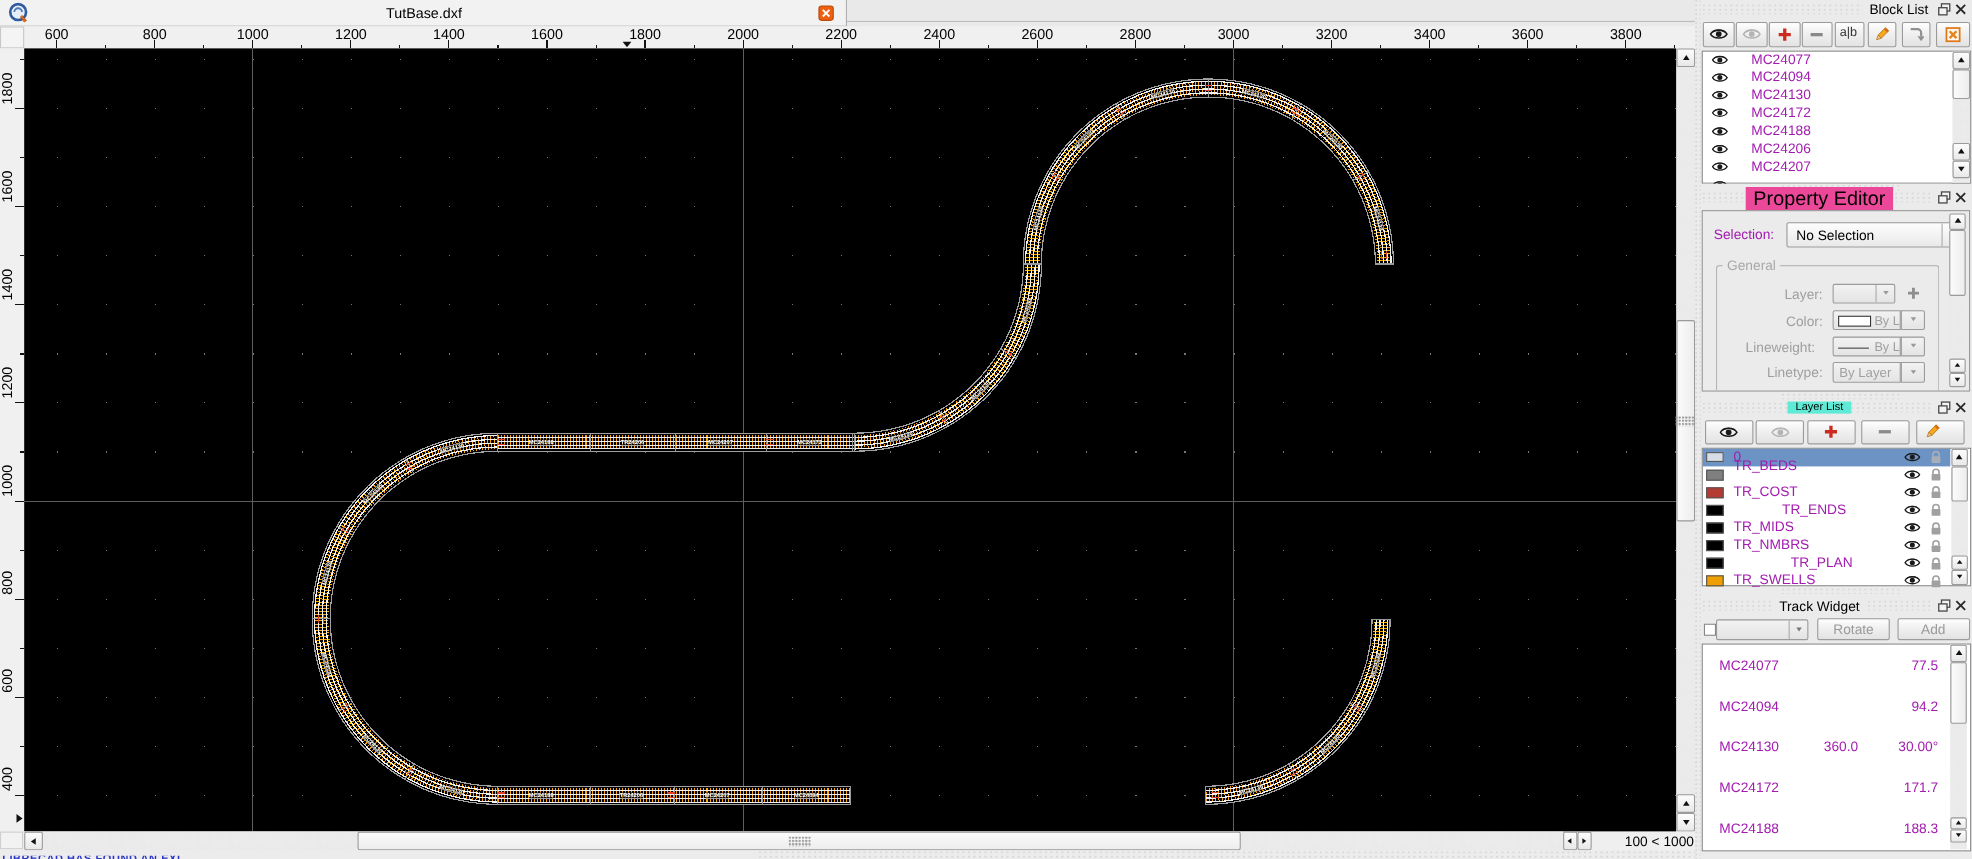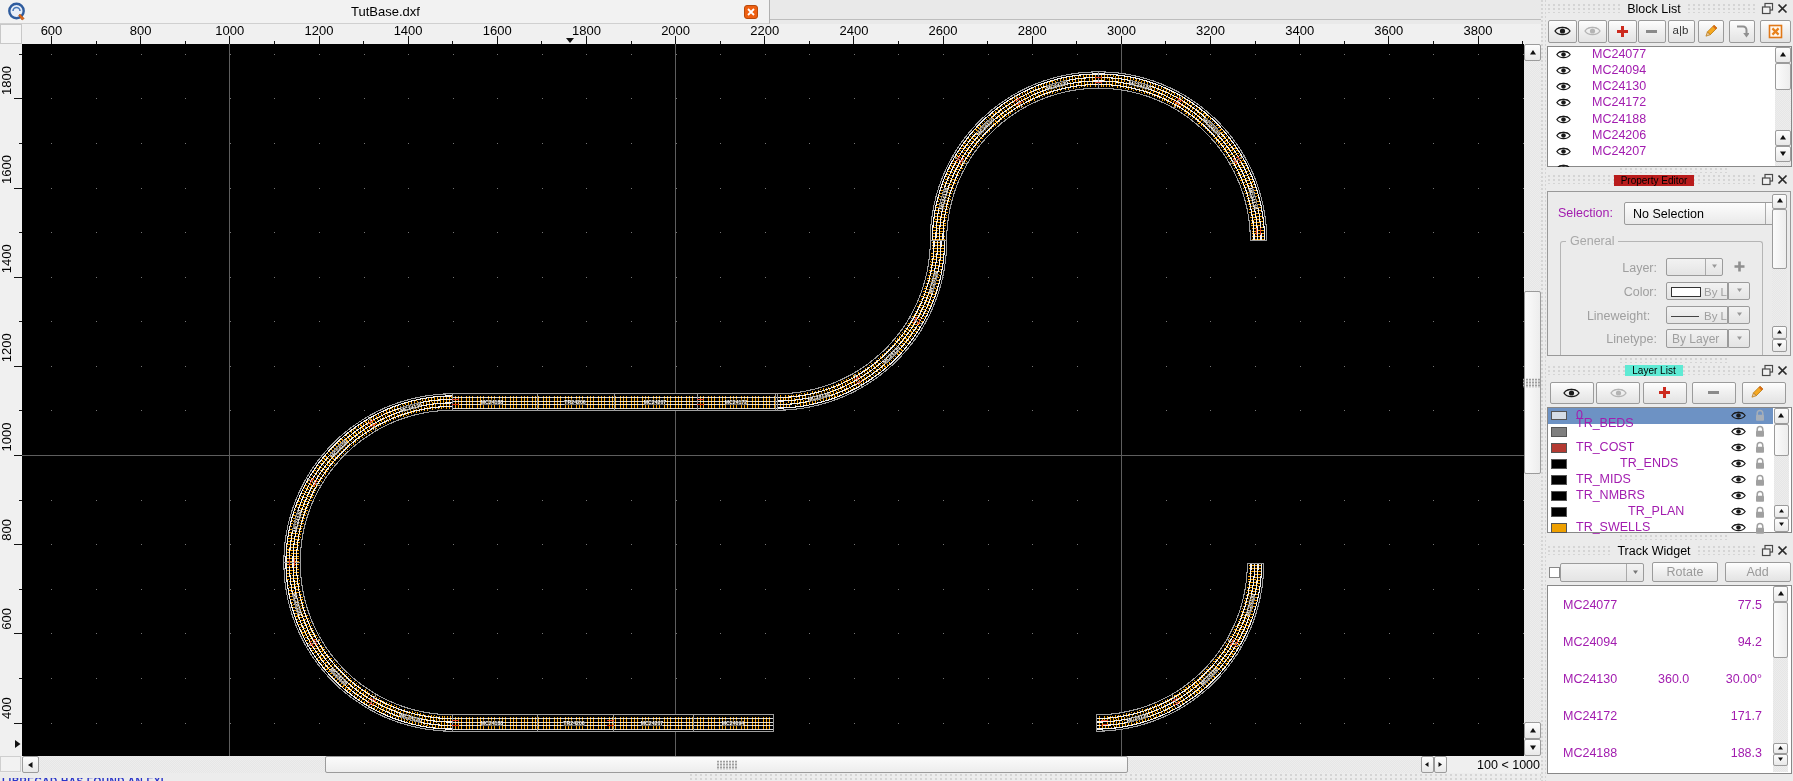--- a/index.html
+++ b/index.html
@@ -323,21 +323,21 @@
         <path d="M1.5,1 L1.5,6 L5,3.5 Z" fill="#111"></path>
       </svg>
     </div>
 <div class="abs" style="left:1452px;top:758px;width:88px;font-size:12.5px;text-align:right">100 &lt; 1000</div>
 <div class="abs" style="left:0;top:773px;width:1793px;height:8px;background:#ececec"></div>
 <div class="abs dots" style="left:690px;top:774px;width:1060px;height:6px"></div>
 <div class="abs" style="left:2px;top:778px;width:170px;height:3px;overflow:hidden;font-size:10px;line-height:7px;font-weight:bold;color:#2b35c8;letter-spacing:0.5px">LIBRECAD HAS FOUND AN EXI</div>
 <div class="abs" style="left:1541px;top:0;width:252px;height:781px;background:#ebebeb"></div>
 <div class="abs dots" style="left:1541px;top:0;width:5px;height:781px;background-size:4px 4px"></div>
 <div class="abs dots" style="left:1548px;top:4px;width:210px;height:9px"></div>
-<div class="abs" style="left:1548px;top:1px;width:212px;height:16px;display:flex;align-items:center;justify-content:center">
+<div class="abs" style="left:1548px;top:1px;width:212px;height:16px;display:flex;align-items:center;justify-content:flex-end">
       <span style="background:#ebebeb;padding:0 7px;font-size:12.5px">Block List</span>
     </div>
 <svg style="position:absolute;left:1761px;top:2px" width="13" height="13" viewBox="0 0 13 13">
       <rect x="4" y="1.5" width="7.5" height="6.5" fill="#f2f2f2" stroke="#4a4a4a" stroke-width="1.2"></rect>
       <rect x="1.5" y="5" width="7.5" height="6.5" fill="#f2f2f2" stroke="#4a4a4a" stroke-width="1.2"></rect>
     </svg>
     <svg style="position:absolute;left:1776px;top:2px" width="13" height="13" viewBox="0 0 13 13">
       <path d="M2.5,2.5 L10.5,10.5 M10.5,2.5 L2.5,10.5" stroke="#2a2a2a" stroke-width="1.7"></path>
     </svg>
     <div class="btn" style="left:1548px;top:20px;width:29px;height:23px"></div>
@@ -442,21 +442,21 @@
       </svg>
     </div>
     <div class="sbtn" style="left:1774.5px;top:145.5px;width:16px;height:16px">
       <svg width="8" height="8" viewBox="0 0 8 8">
         <path d="M1,1.5 L7,1.5 L4.0,6 Z" fill="#111"></path>
       </svg>
     </div>
 <div class="abs dots" style="left:1620px;top:167.5px;width:110px;height:5px"></div>
     <div class="abs dots" style="left:1548px;top:175px;width:210px;height:9px"></div>
 <div class="abs" style="left:1548px;top:172px;width:212px;height:16px;display:flex;align-items:center;justify-content:center">
-      <span style="background:#b91c1c;padding:0 7px;font-size:10px">Property Editor</span>
+      <span style="background:#ec4899;padding:0 7px;font-size:18px">Property Editor</span>
     </div>
 <svg style="position:absolute;left:1761px;top:173px" width="13" height="13" viewBox="0 0 13 13">
       <rect x="4" y="1.5" width="7.5" height="6.5" fill="#f2f2f2" stroke="#4a4a4a" stroke-width="1.2"></rect>
       <rect x="1.5" y="5" width="7.5" height="6.5" fill="#f2f2f2" stroke="#4a4a4a" stroke-width="1.2"></rect>
     </svg>
     <svg style="position:absolute;left:1776px;top:173px" width="13" height="13" viewBox="0 0 13 13">
       <path d="M2.5,2.5 L10.5,10.5 M10.5,2.5 L2.5,10.5" stroke="#2a2a2a" stroke-width="1.7"></path>
     </svg>
     <div class="abs" style="left:1546.5px;top:190.5px;width:244px;height:165px;border:1px solid #999;background:#ebebeb"></div>
     <div class="row" style="left:1558px;top:206px">Selection:</div>

